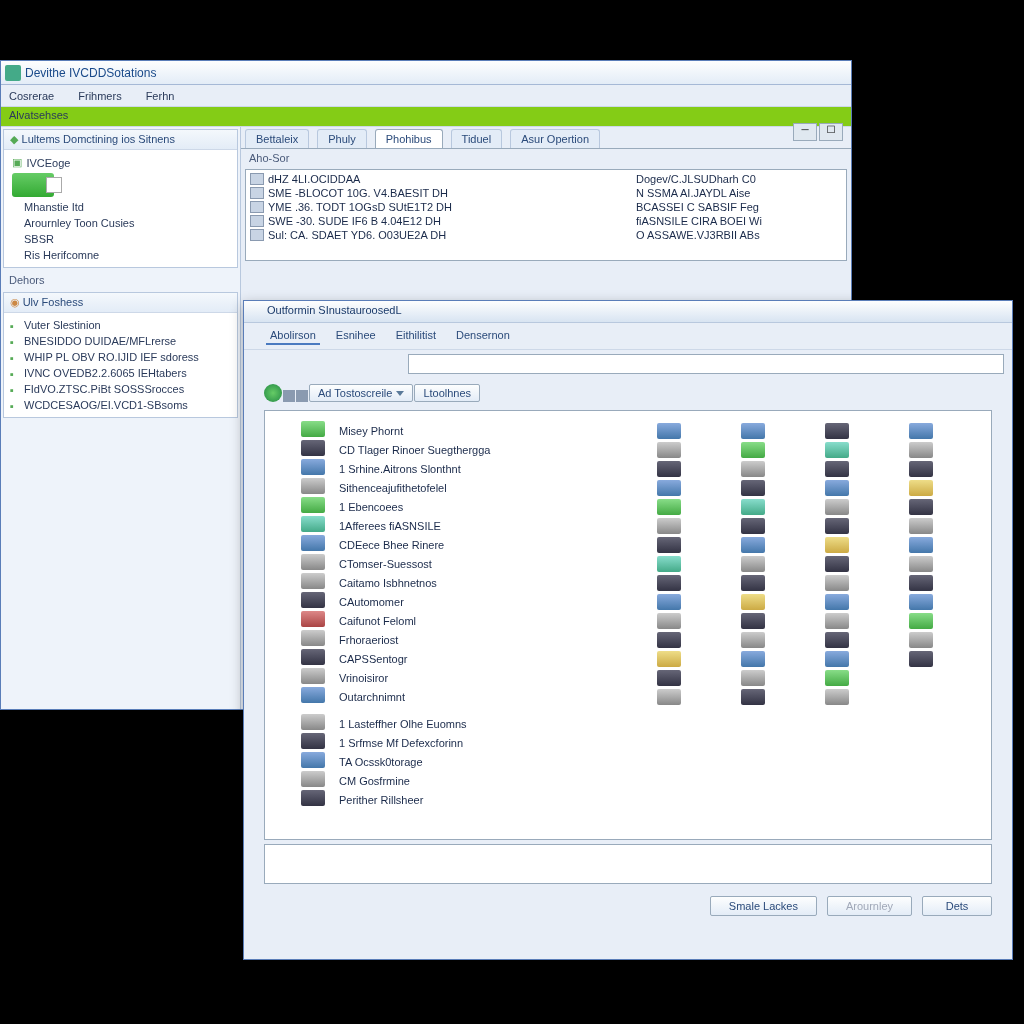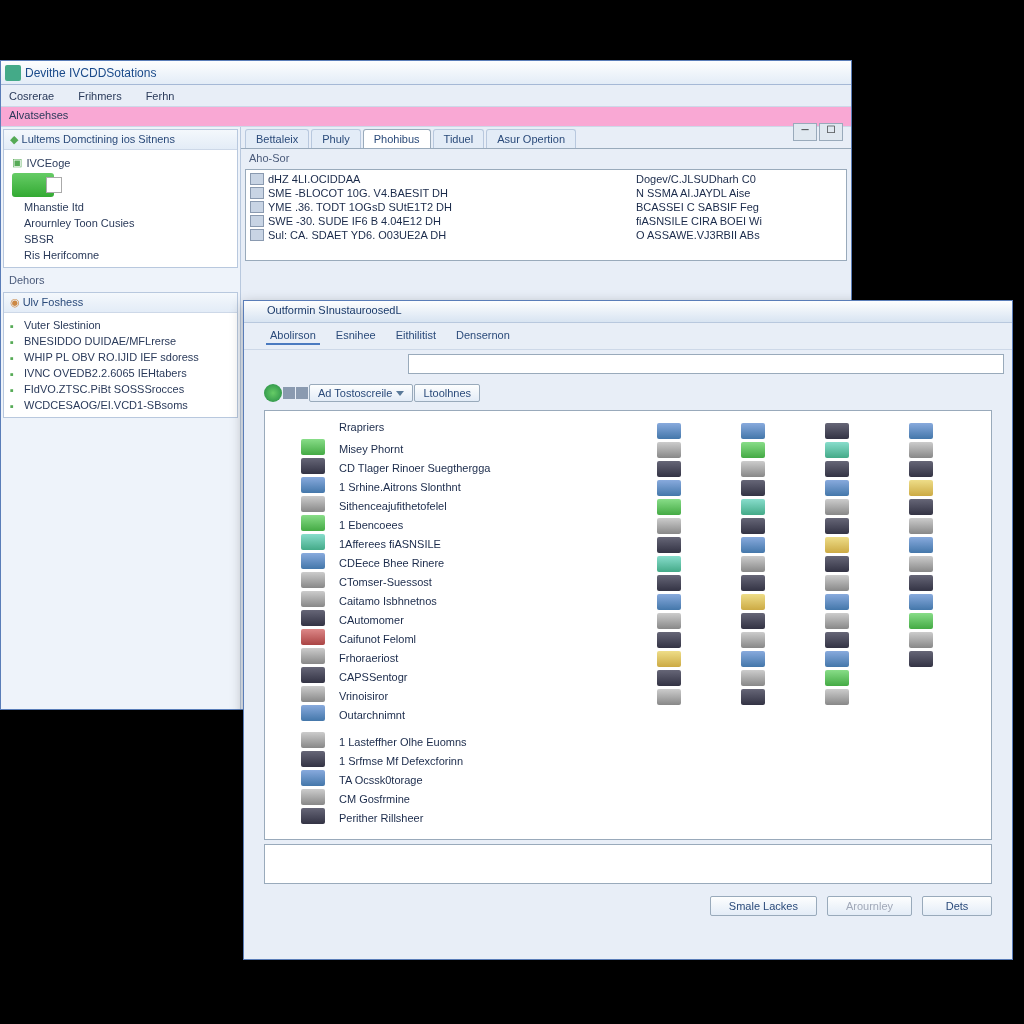--- a/index.html
+++ b/index.html
@@ -5,51 +5,51 @@
 * { box-sizing: border-box; margin: 0; padding: 0; }
 body { font-family: 'Segoe UI', Tahoma, sans-serif; font-size: 11px; background: #000; width: 1024px; height: 1024px; overflow: hidden; position: relative; }
 .main-window { position: absolute; left: 0; top: 60px; width: 852px; height: 650px; background: #e8eef7; border: 1px solid #5a7db8; }
 .title-bar { height: 24px; background: linear-gradient(to bottom, #fdfefe, #e3ecf7); display: flex; align-items: center; padding: 0 4px; border-bottom: 1px solid #a5b8d6; }
 .title-bar .app-icon { width: 16px; height: 16px; background: #4a8; border-radius: 2px; margin-right: 4px; }
 .title-bar .title-text { color: #1a4a8a; font-size: 12px; }
 .window-controls { position: absolute; top: 62px; right: 8px; display: flex; gap: 2px; }
 .window-controls .ctrl { width: 24px; height: 18px; background: #e0e8f0; border: 1px solid #9ab; font-size: 10px; text-align: center; }
 .menu-bar { height: 22px; background: #e8eef7; display: flex; align-items: center; padding: 0 8px; gap: 24px; border-bottom: 1px solid #cdd8e8; }
 .menu-item { color: #2a3a5a; cursor: default; }
-.sub-tab-bar { height: 20px; background: #f9a8d4; padding: 2px 8px; border-bottom: 1px solid #cdd8e8; color: #2a3a5a; }
+.sub-tab-bar { height: 20px; background: #84cc16; padding: 2px 8px; border-bottom: 1px solid #cdd8e8; color: #2a3a5a; }
 .content-area { display: flex; height: calc(100% - 66px); }
 .sidebar { width: 240px; background: #eef3fa; border-right: 1px solid #b8c8de; display: flex; flex-direction: column; }
 .side-panel { border: 1px solid #b8c8de; margin: 2px; background: #fff; }
 .side-panel-hdr { background: linear-gradient(to bottom, #f4f8fc, #e3ecf7); padding: 3px 6px; color: #2a4a7a; border-bottom: 1px solid #cdd8e8; }
 .side-panel-body { padding: 4px; }
 .tree-item { padding: 2px 2px 2px 16px; color: #2a3a5a; position: relative; cursor: default; white-space: nowrap; overflow: hidden; }
 .tree-item.root { padding-left: 4px; display: flex; align-items: center; gap: 4px; }
 .tree-item .bullet { position: absolute; left: 2px; top: 3px; width: 10px; height: 10px; }
 .folder-icon { display: inline-block; width: 42px; height: 24px; background: linear-gradient(to bottom, #6c6, #3a3); border-radius: 3px; position: relative; }
 .folder-icon::after { content: ''; position: absolute; right: -8px; top: 4px; width: 14px; height: 14px; background: #fff; border: 1px solid #aaa; }
 .side-label-dehors { padding: 4px 8px; color: #4a5a7a; }
 .main-pane { flex: 1; background: #e8eef7; display: flex; flex-direction: column; }
-.tab-strip { display: flex; gap: 2px; padding: 2px 4px 0; background: #e8eef7; border-bottom: 1px solid #9ab; }
+.tab-strip { display: flex; gap: 8px; padding: 2px 4px 0; background: #e8eef7; border-bottom: 1px solid #9ab; }
 .tab { padding: 3px 10px; background: #e3ecf7; border: 1px solid #b8c8de; border-bottom: none; color: #2a4a7a; border-radius: 3px 3px 0 0; cursor: default; }
 .tab.active { background: #fff; border-color: #9ab; }
 .section-label { padding: 3px 8px; color: #4a5a7a; background: #e8eef7; }
 .list-box { background: #fff; border: 1px solid #9ab; margin: 2px 4px; padding: 2px; height: 92px; overflow: hidden; display: flex; }
 .list-col-a { flex: 1; }
 .list-col-b { width: 210px; text-align: left; }
 .list-row { padding: 1px 2px; color: #1a2a4a; white-space: nowrap; display: flex; align-items: center; gap: 4px; }
 .row-icon { width: 14px; height: 12px; background: #c8d4e4; border: 1px solid #8a9ab0; }
 
 .dialog-window { position: absolute; left: 243px; top: 300px; width: 770px; height: 660px; background: #e8eef7; border: 1px solid #5a7db8; box-shadow: 0 4px 12px rgba(0,0,0,.3); }
 .dialog-title { height: 22px; background: linear-gradient(to bottom, #fdfefe, #d8e4f2); padding: 3px 23px; color: #1a3a6a; border-bottom: 1px solid #b8c8de; }
 .dialog-tabs { display: flex; gap: 12px; padding: 4px 22px; background: #e8eef7; border-bottom: 1px solid #cdd8e8; }
 .dialog-tab { color: #2a4a7a; padding: 2px 4px; border-bottom: 2px solid transparent; cursor: default; }
 .dialog-tab.active { border-bottom-color: #4a7ac0; }
 .dialog-searchrow { display: flex; gap: 6px; padding: 4px 8px; align-items: center; }
 .searchbox { flex: 1; height: 20px; border: 1px solid #9ab; background: #fff; }
-.toolbar { display: flex; gap: 1px; padding: 6px 20px; align-items: center; }
+.toolbar { display: flex; gap: 1px; padding: 6px 20px; align-items: flex-end; }
 .tool-icon { width: 18px; height: 18px; border-radius: 50%; background: radial-gradient(circle, #6c6, #284); }
 .tool-small { width: 12px; height: 12px; background: #8a9ab0; }
 .tool-btn { padding: 2px 8px; background: linear-gradient(to bottom, #fdfefe, #e3ecf7); border: 1px solid #9ab; border-radius: 2px; color: #2a4a7a; cursor: default; display: flex; align-items: center; gap: 4px; }
 .dropdown-arrow { width: 0; height: 0; border-left: 4px solid transparent; border-right: 4px solid transparent; border-top: 5px solid #5a7a9a; }
 .cat-box { background: #fff; border: 1px solid #9ab; margin: 2px 20px; height: 430px; padding: 8px 12px; overflow: hidden; position: relative; }
 .cat-columns { display: flex; gap: 0; }
 .cat-main { width: 360px; }
 .cat-row { display: flex; align-items: flex-end; gap: 14px; padding: 1px 0; height: 19px; }
 .cat-icon { width: 24px; height: 16px; background: #7a8a9a; border-radius: 2px; margin-left: 24px; flex-shrink: 0; }
 .cat-label { color: #1a2a4a; }
@@ -186,21 +186,20 @@
     <span class="tool-small"></span>
     <div class="tool-btn">
         <span>Ad Tostoscreile</span>
         <span class="dropdown-arrow"></span>
       </div>
     <div class="tool-btn">Ltoolhnes</div>
   </div>
   <div class="cat-box">
     <div class="cat-columns">
       <div class="cat-main">
-        <div class="cat-header">Rrapriers</div>
         <div id="cat-list">
             <div class="cat-row">
               <span class="cat-icon ic-green"></span>
               <span class="cat-label">Misey Phornt</span>
             </div>
             <div class="cat-row">
               <span class="cat-icon ic-dark"></span>
               <span class="cat-label">CD Tlager Rinoer Suegthergga</span>
             </div>
             <div class="cat-row">

